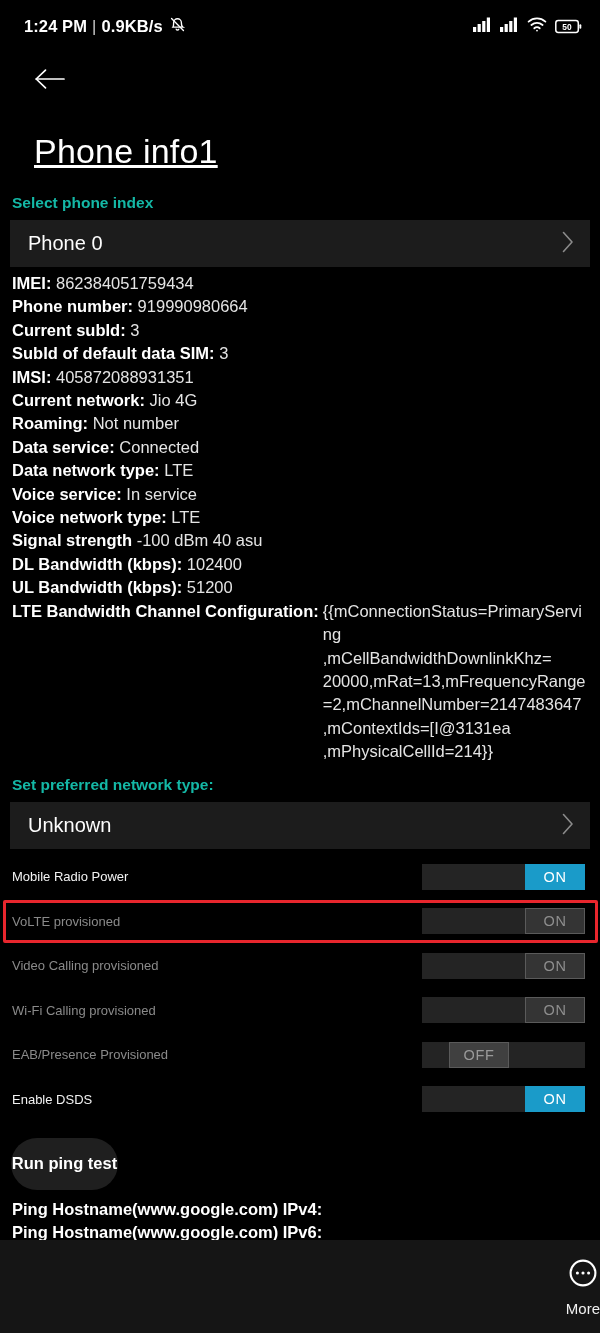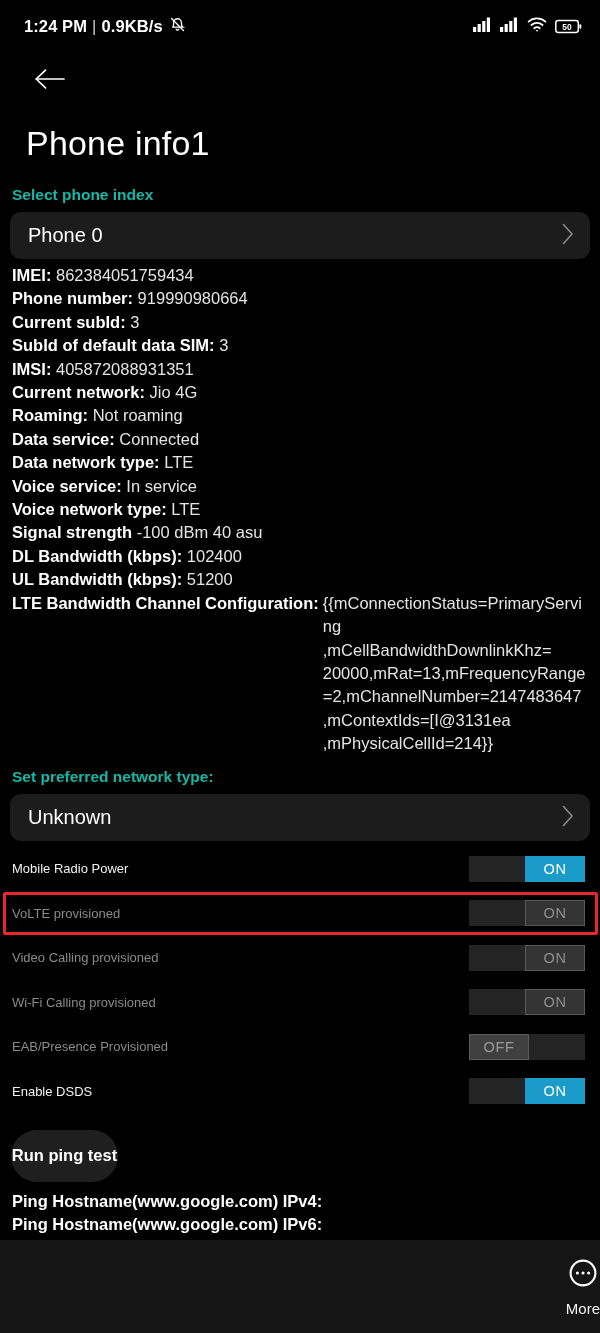--- a/index.html
+++ b/index.html
@@ -46,41 +46,42 @@
   .appbar-back {
     height: 58px;
     display: flex;
     align-items: center;
     padding-left: 34px;
   }
   .page-title {
     font-size: 34px;
     font-weight: 400;
     padding: 0 0 0 22px;
-    margin: 4px;
+    margin: 12px;
     line-height: 44px;
     letter-spacing: 0.2px;
     height: 58px;
     display: flex;
     align-items: center;
+    text-decoration: underline;
   }
 
   
   .content {
     padding: 0 10px;
   }
   .section-label {
     font-size: 15.5px;
     font-weight: bold;
     margin: 14px 0 8px 2px;
     color: #14b8a6;
   }
   .select-box {
     background: #1c1c1c;
-    border-radius: 11px;
+    border-radius: 0;
     height: 47px;
     display: flex;
     align-items: center;
     padding: 0 16px 0 18px;
     justify-content: space-between;
     box-sizing: border-box;
   }
   .select-value {
     font-size: 20px;
     color: #fdfdfd;
@@ -133,26 +134,27 @@
     padding: 0 5px 0 2px;
     position: relative;
   }
   .toggle-label {
     font-size: 13px;
     color: #f2f2f2;
     font-weight: 400;
   }
   .toggle-row.disabled .toggle-label { color: #8a8a8a; }
   .switch {
-    width: 116px;
+    width: 136px;
     height: 26px;
     background: #242424;
     display: flex;
     align-items: flex-start;
     flex: 0 0 auto;
+    padding-left: 27px;
   }
   .thumb {
     width: 60px;
     height: 26px;
     box-sizing: border-box;
     display: flex;
     align-items: center;
     justify-content: center;
     font-size: 14.5px;
     letter-spacing: 0.6px;
@@ -295,21 +297,21 @@
     </span>
   </div>
 
   <div class="info-list">
     <div class="info-row"><span class="info-key">IMEI:</span> <span class="info-val">862384051759434</span></div>
     <div class="info-row"><span class="info-key">Phone number:</span> <span class="info-val">919990980664</span></div>
     <div class="info-row"><span class="info-key">Current subId:</span> <span class="info-val">3</span></div>
     <div class="info-row"><span class="info-key">SubId of default data SIM:</span> <span class="info-val">3</span></div>
     <div class="info-row"><span class="info-key">IMSI:</span> <span class="info-val">405872088931351</span></div>
     <div class="info-row"><span class="info-key">Current network:</span> <span class="info-val">Jio 4G</span></div>
-    <div class="info-row"><span class="info-key">Roaming:</span> <span class="info-val">Not roaming</span></div>
+    <div class="info-row"><span class="info-key">Roaming:</span> <span class="info-val">Not number</span></div>
     <div class="info-row"><span class="info-key">Data service:</span> <span class="info-val">Connected</span></div>
     <div class="info-row"><span class="info-key">Data network type:</span> <span class="info-val">LTE</span></div>
     <div class="info-row"><span class="info-key">Voice service:</span> <span class="info-val">In service</span></div>
     <div class="info-row"><span class="info-key">Voice network type:</span> <span class="info-val">LTE</span></div>
     <div class="info-row"><span class="info-key">Signal strength</span> <span class="info-val">-100 dBm   40 asu</span></div>
     <div class="info-row"><span class="info-key">DL Bandwidth (kbps):</span> <span class="info-val">102400</span></div>
     <div class="info-row"><span class="info-key">UL Bandwidth (kbps):</span> <span class="info-val">51200</span></div>
 
     <div class="info-row wrap">
       <span class="info-key">LTE Bandwidth Channel Configuration:</span>

